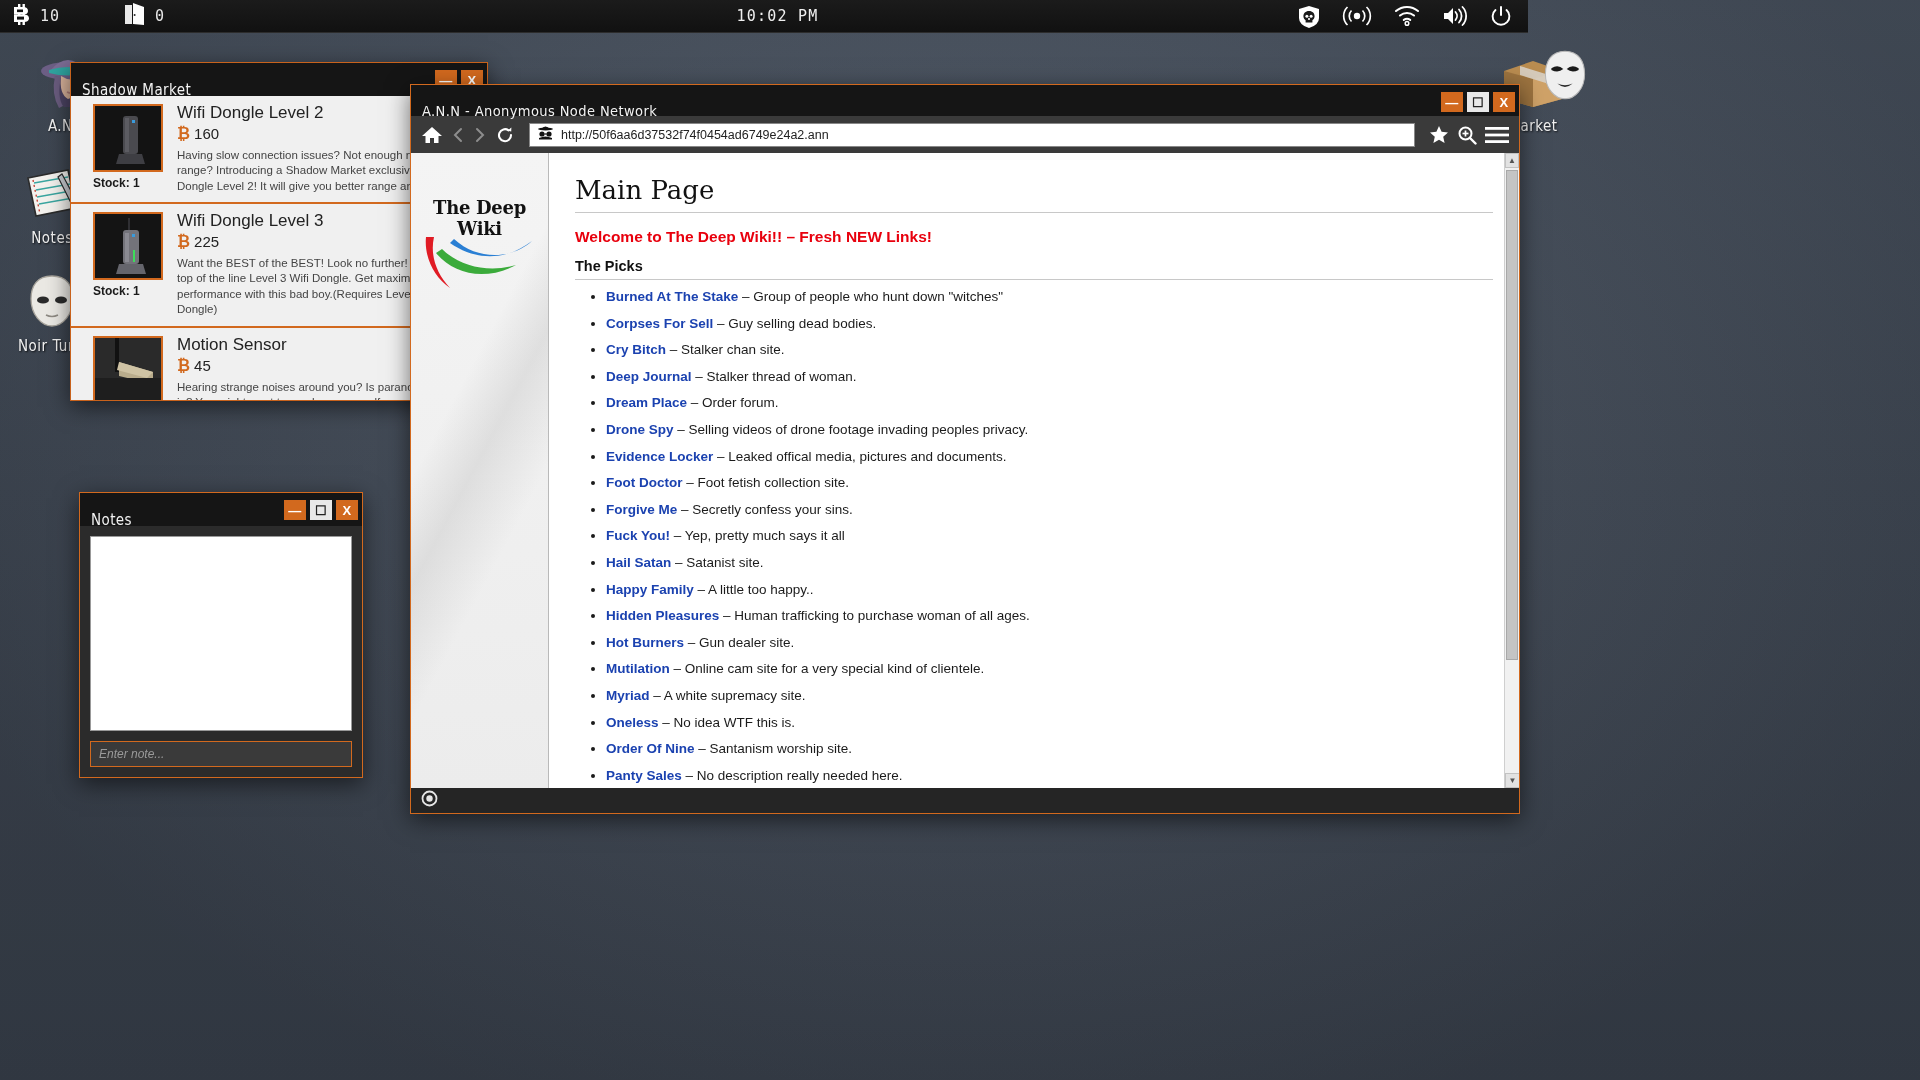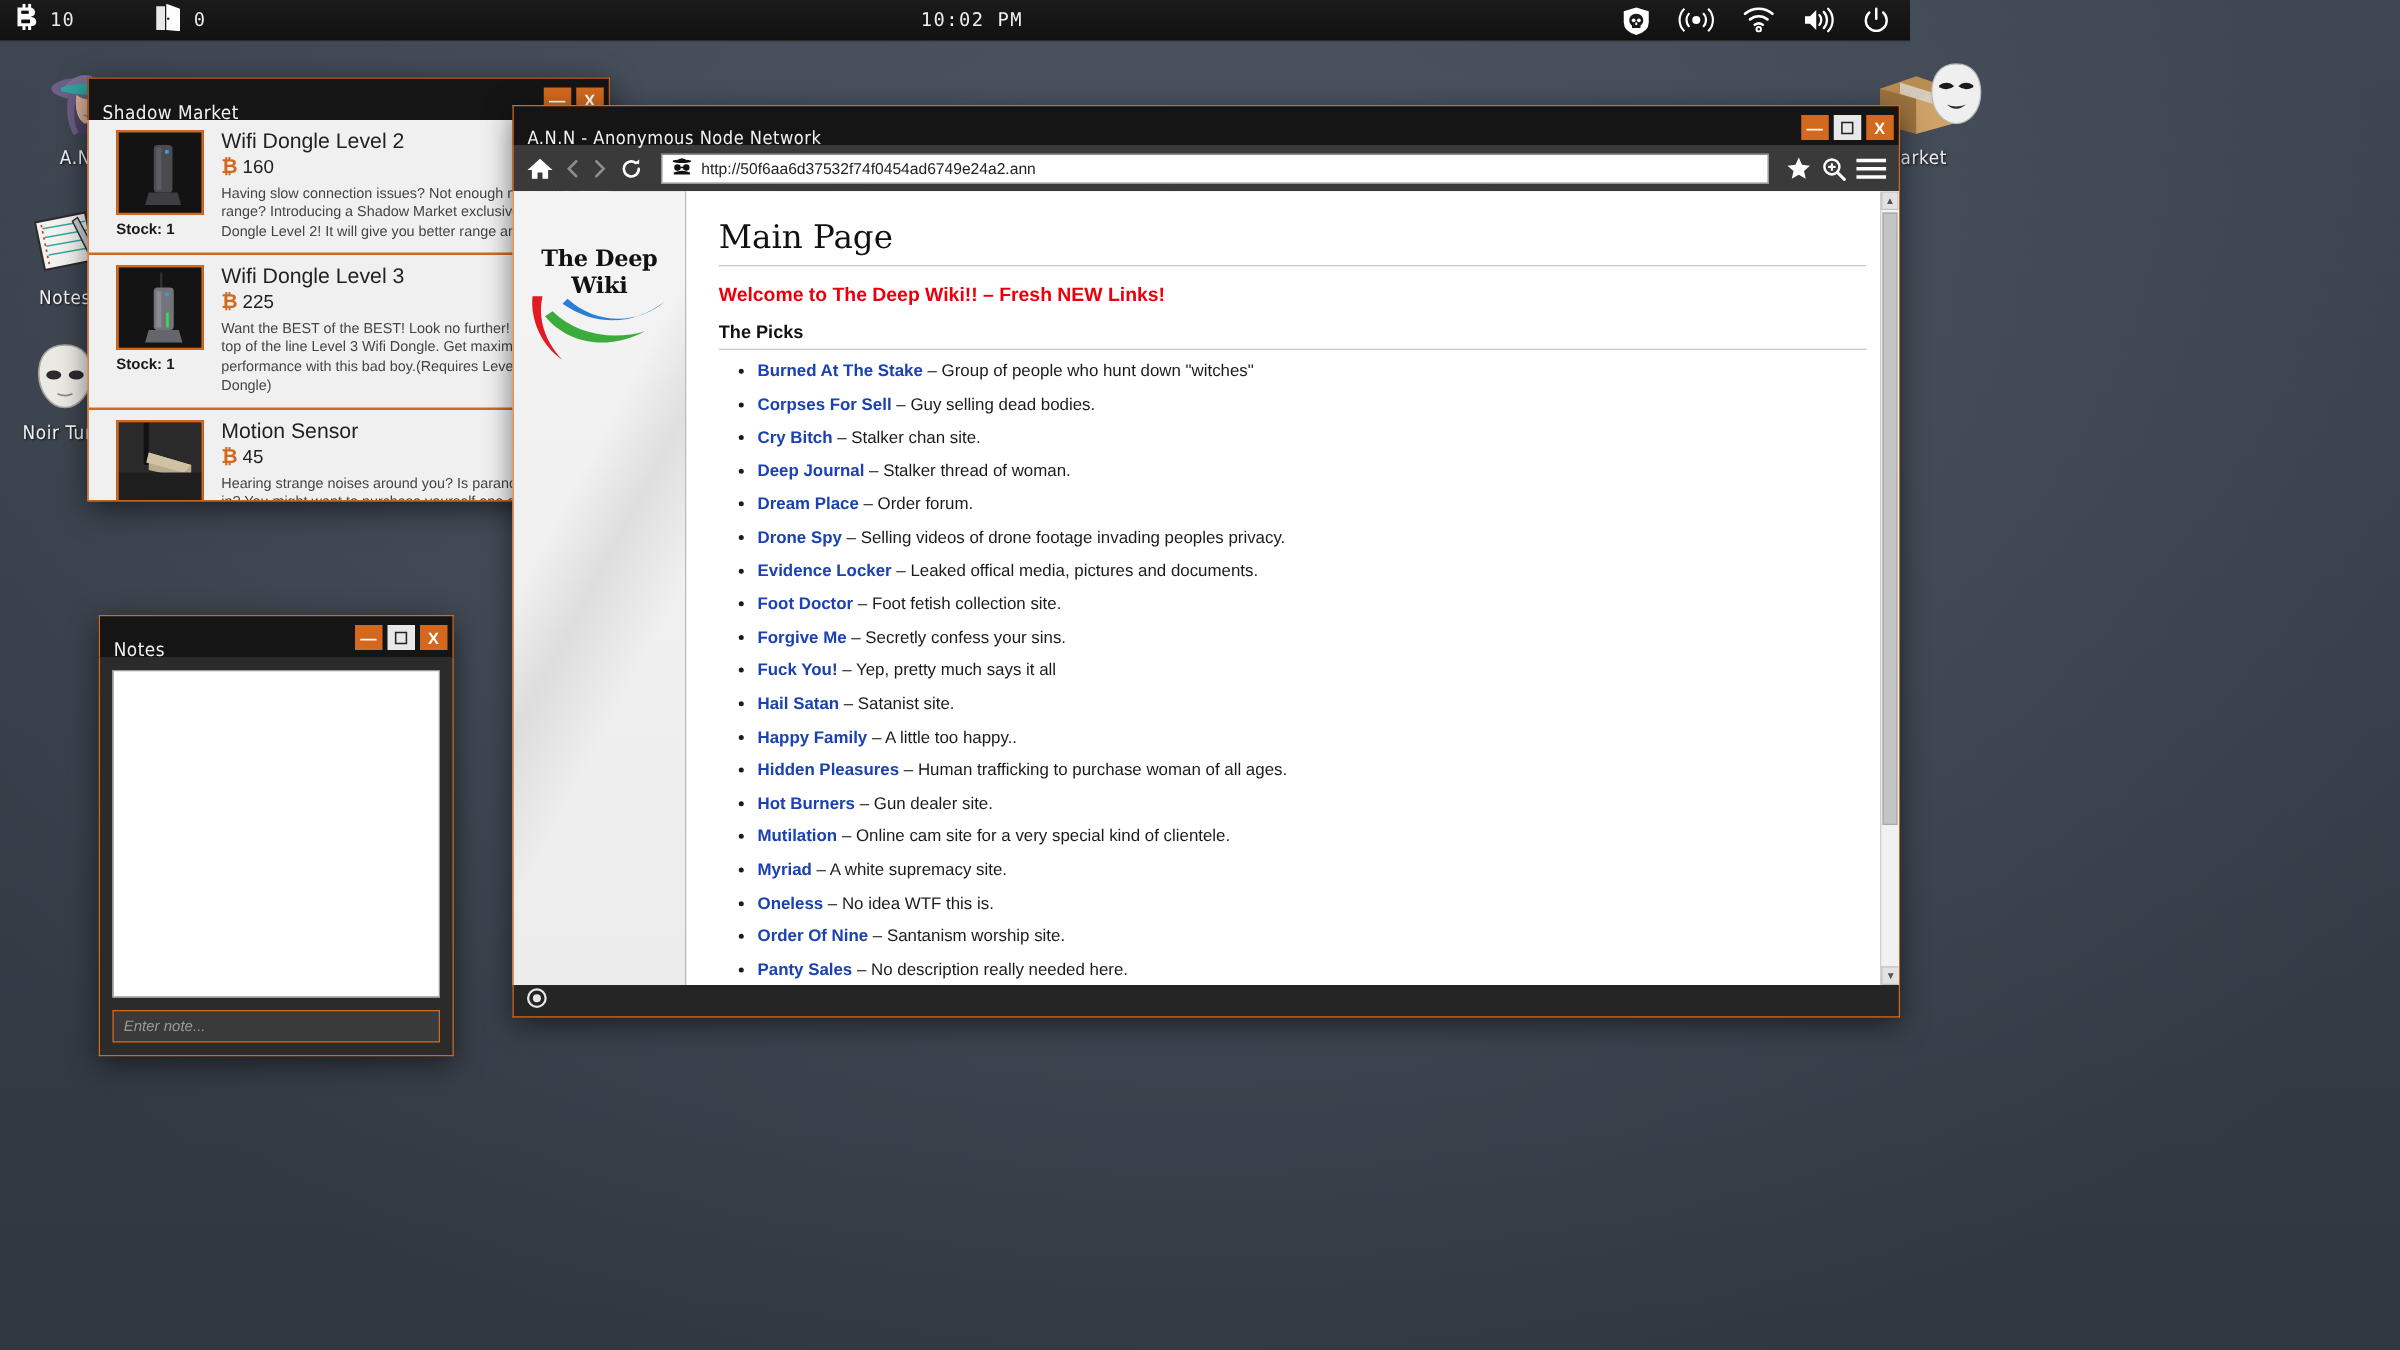--- a/index.html
+++ b/index.html
@@ -102,21 +102,21 @@
     width:46px; height:27px; background:#d2691e;
     border:none; border-radius:3px; color:#fff;
     font-size:13px; cursor:pointer;
   }
   .mk-buy.disabled { background:#a9a9a9; }
 
   
   #win-notes { left:79px; top:492px; width:284px; z-index:25; }
   .notes-body {
     background:#2b2b2b; border:1px solid #d2691e; border-top:none;
-    padding:10px; height:319px; display:flex; flex-direction:column;
+    padding:10px; height:252px; display:flex; flex-direction:column;
   }
   .notes-area { flex:1; background:#fff; border:1px solid #999; }
   .notes-input {
     margin-top:10px; height:26px; background:#3a3a3a;
     border:1px solid #d2691e; color:#bdbdbd;
     padding:0 8px; font-size:12px; outline:none;
     font-family:"Liberation Sans",sans-serif;
   }
   .notes-input::placeholder { color:#9a9a9a; font-style:italic; }
 

